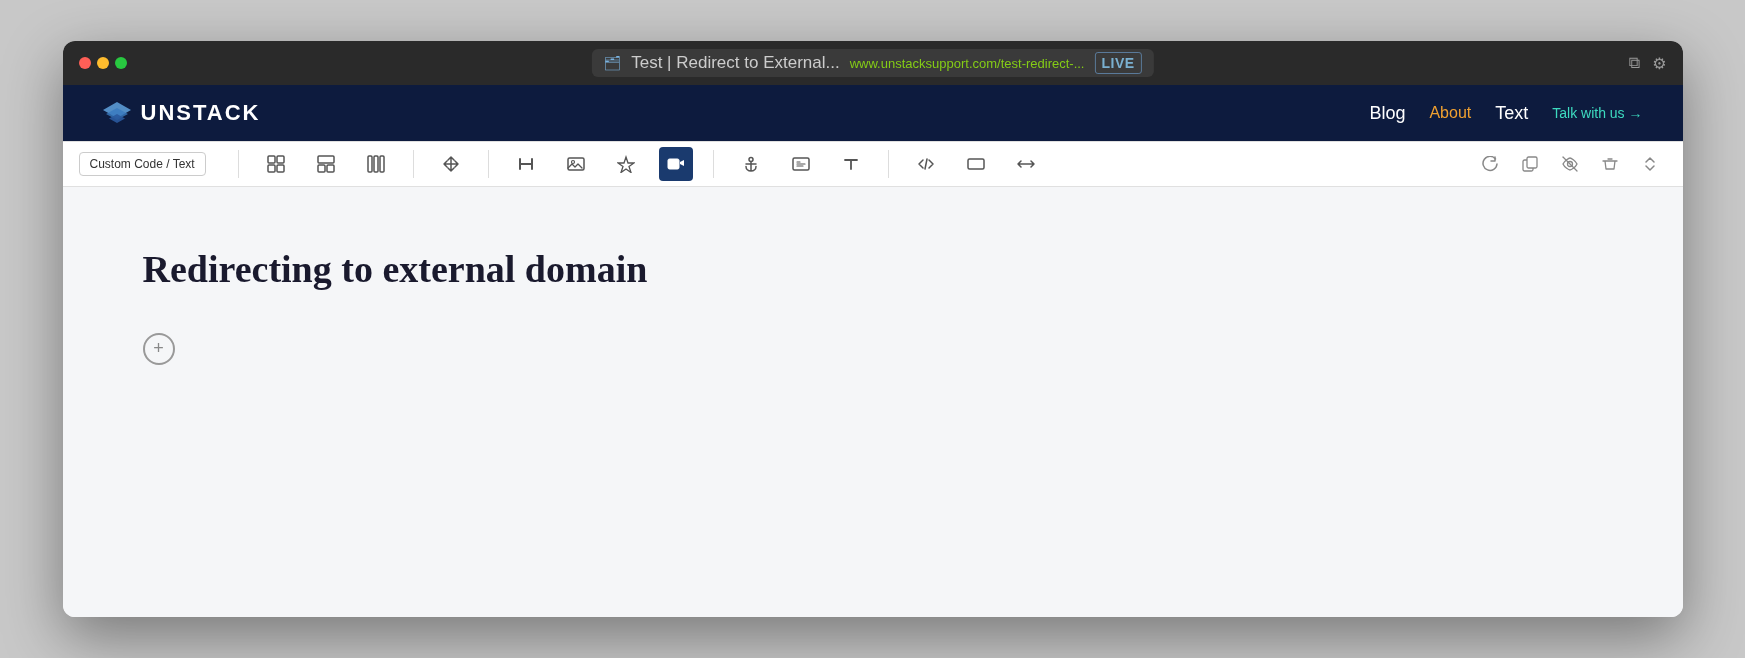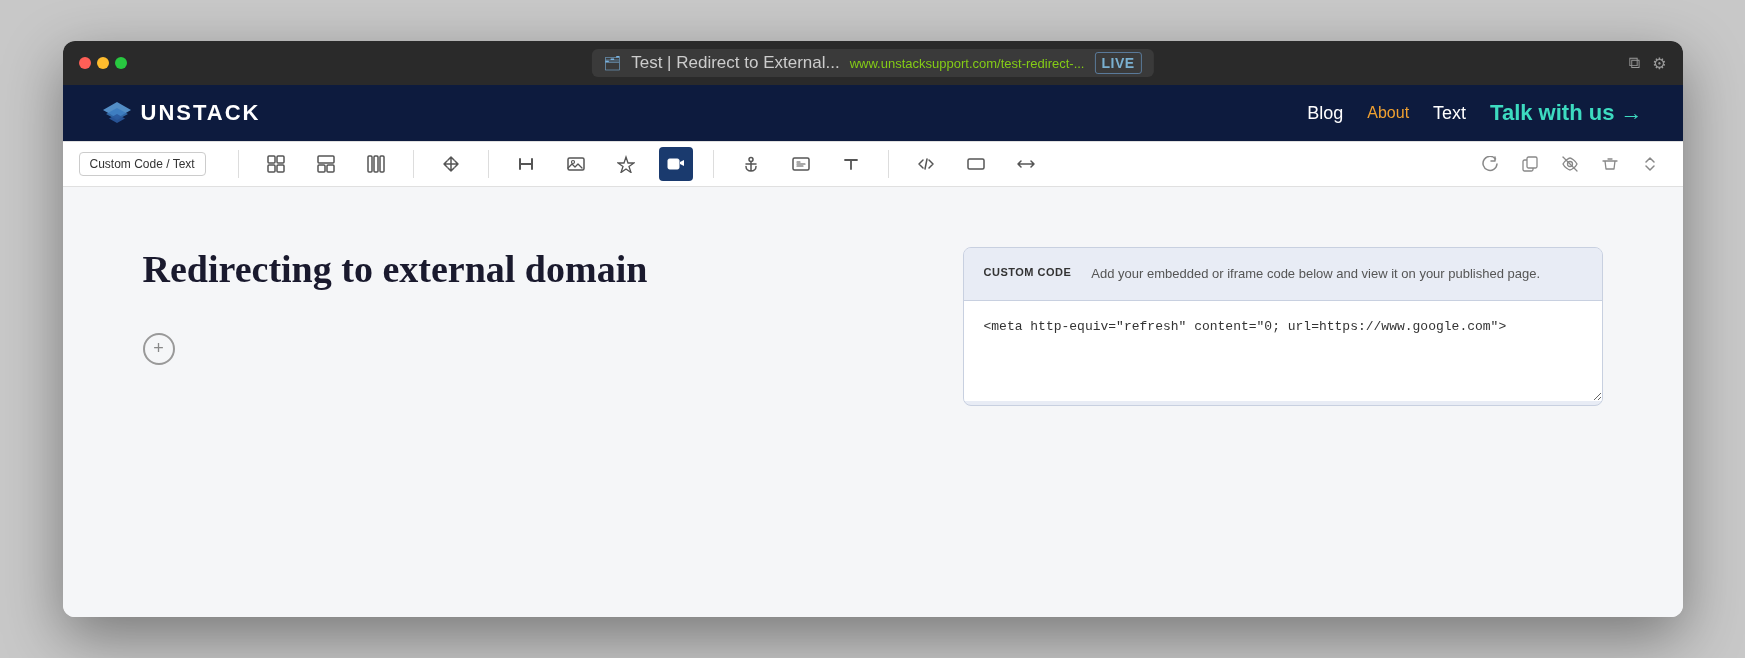--- a/index.html
+++ b/index.html
@@ -105,22 +105,22 @@
       cursor: pointer;
     }
     .nav-link-about {
       color: #f0a030;
       font-size: 16px;
       font-weight: 500;
       cursor: pointer;
     }
     .nav-link-cta {
       color: #3ddbc0;
-      font-size: 22px;
-      font-weight: 700;
+      font-size: 14px;
+      font-weight: 400;
       cursor: pointer;
     }
 
     
     .toolbar {
       background: #fff;
       border-top: 1px solid #e0e0e0;
       border-bottom: 1px solid #e0e0e0;
       height: 46px;
       display: flex;
@@ -422,23 +422,14 @@
     </div>
   </div>
 
   <div class="content">
     <div class="content-left">
       <h1 class="page-heading">Redirecting to external domain</h1>
       <button class="add-section-btn">
         <span>+</span>
       </button>
     </div>
-    <div class="content-right">
-      <div class="custom-code-panel">
-        <div class="custom-code-header">
-          <span class="custom-code-label">CUSTOM CODE</span>
-          <span class="custom-code-description">Add your embedded or iframe code below and view it on your published page.</span>
-        </div>
-        <textarea class="custom-code-textarea" value="&lt;meta http-equiv=&quot;refresh&quot; content=&quot;0; url=https://www.google.com&quot;&gt;" style="">&lt;meta http-equiv="refresh" content="0; url=https://www.google.com"&gt;</textarea>
-      </div>
-    </div>
   </div>
 </div>
 
 </body></html>

